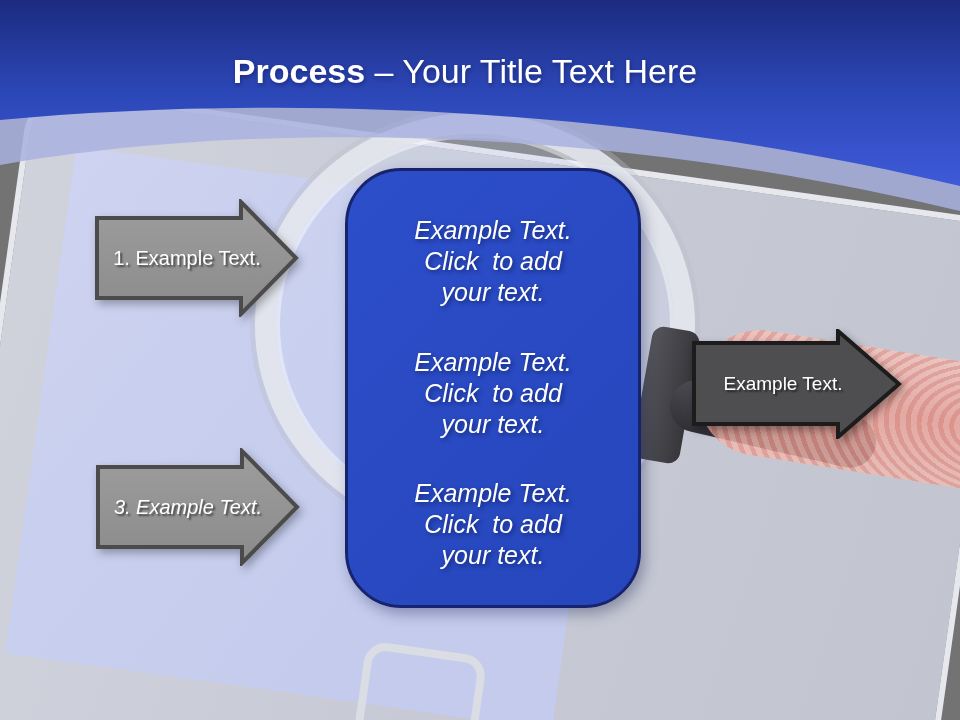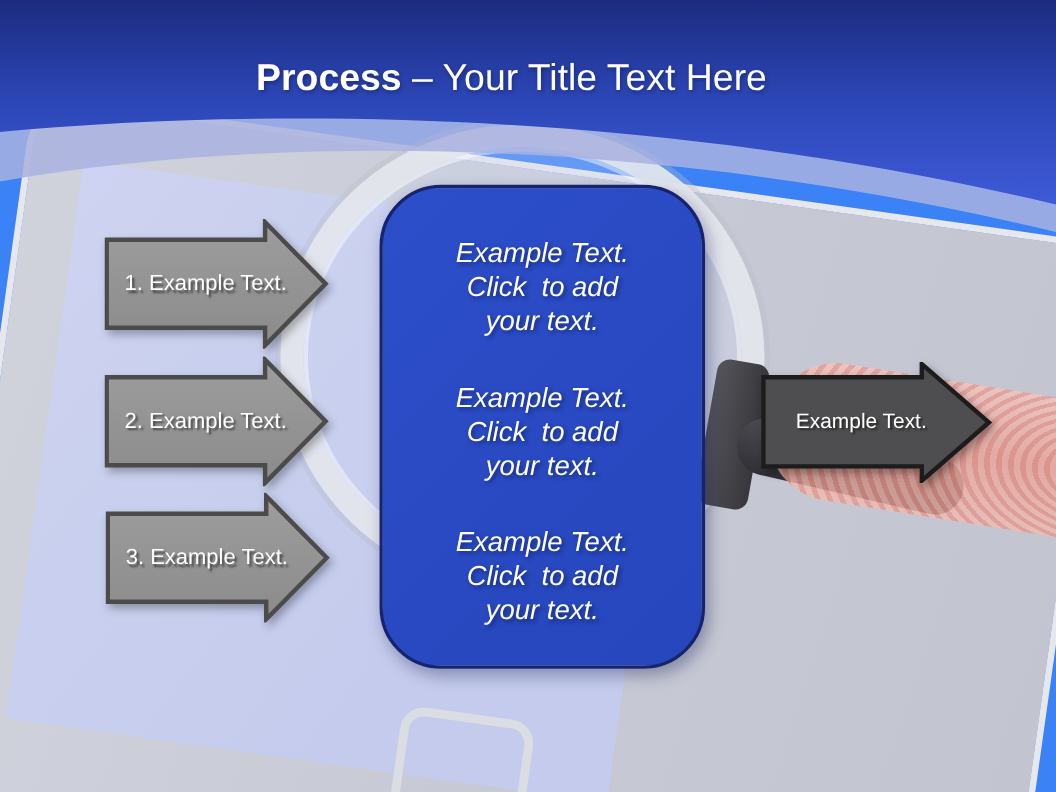--- a/index.html
+++ b/index.html
@@ -1,20 +1,20 @@
 <!DOCTYPE html>
 <html><head>
 <meta charset="utf-8">
 <style>
   * { margin:0; padding:0; box-sizing:border-box; }
   html,body { width:960px; height:720px; }
   body { font-family:"Liberation Sans", sans-serif; }
 
   .slide { position:relative; width:960px; height:720px; overflow:hidden;
-           background:#3b82f6; }
+           background:#737373; }
 
   
   .bg { position:absolute; }
   .phone-body { left:-20px; top:150px; width:990px; height:660px;
                 background:linear-gradient(100deg,#d0d3dc 0%, #c6c9d4 60%, #c2c5d0 100%);
                 border:6px solid #e6e8ee; border-radius:48px;
                 transform:rotate(8deg); z-index:1; }
   .phone-screen { left:38px; top:182px; width:552px; height:512px;
                   background:linear-gradient(120deg,#cdd3f0 0%, #c4cbec 70%);
                   border-radius:6px; transform:rotate(8deg); z-index:2; }
@@ -50,21 +50,21 @@
   
   .larrow { position:absolute; width:204px; height:118px; z-index:8;
             filter:drop-shadow(3px 4px 4px rgba(0,0,0,0.30)); }
   .larrow svg { position:absolute; left:0; top:0; }
   .larrow-label { position:absolute; left:8px; right:28px; top:0; bottom:0;
                   display:flex; align-items:center; justify-content:center;
                   color:#ffffff; font-size:20px;
                   text-shadow:2px 2px 2px rgba(0,0,0,0.55); }
   .larrow1 { left:95px; top:199px;text-decoration:underline; }
   .larrow2 { left:95px; top:324px; }
-  .larrow3 { left:96px; top:448px; }
+  .larrow3 { left:96px; top:448px;font-style:italic; }
 
   
   .center-box { position:absolute; left:345px; top:168px; width:296px; height:440px;
                 background:linear-gradient(135deg,#2c4ec9 0%, #2646bc 100%);
                 border:3px solid #17246d; border-radius:56px; z-index:7;
                 box-shadow:4px 6px 14px rgba(20,30,80,0.35);
                 display:flex; flex-direction:column; justify-content:space-between;
                 padding:44px 18px 34px 18px; }
   .box-block { width:100%; text-align:center; color:#ffffff; font-style:italic;
                font-size:25px; line-height:31px; white-space:pre-wrap;
@@ -110,26 +110,20 @@
 
   <div class="slide-title"><span class="t-bold">Process</span><span> – Your Title Text Here</span></div>
 
   <div class="larrow larrow1">
     <svg width="204" height="118" viewBox="0 0 204 118">
       <polygon points="2,19 146,19 146,3 201,59 146,115 146,99 2,99" fill="url(#arrGrad)" stroke="#4b4b4b" stroke-width="4" stroke-linejoin="miter"></polygon>
     </svg>
     <span class="larrow-label">1. Example Text.</span>
   </div>
 
-  <div class="larrow larrow2">
-    <svg width="204" height="118" viewBox="0 0 204 118">
-      <polygon points="2,19 146,19 146,3 201,59 146,115 146,99 2,99" fill="url(#arrGrad)" stroke="#4b4b4b" stroke-width="4" stroke-linejoin="miter"></polygon>
-    </svg>
-    <span class="larrow-label">2. Example Text.</span>
-  </div>
 
   <div class="larrow larrow3">
     <svg width="204" height="118" viewBox="0 0 204 118">
       <polygon points="2,19 146,19 146,3 201,59 146,115 146,99 2,99" fill="url(#arrGrad)" stroke="#4b4b4b" stroke-width="4" stroke-linejoin="miter"></polygon>
     </svg>
     <span class="larrow-label">3. Example Text.</span>
   </div>
 
   <div class="center-box">
     <div class="box-block">Example Text.

